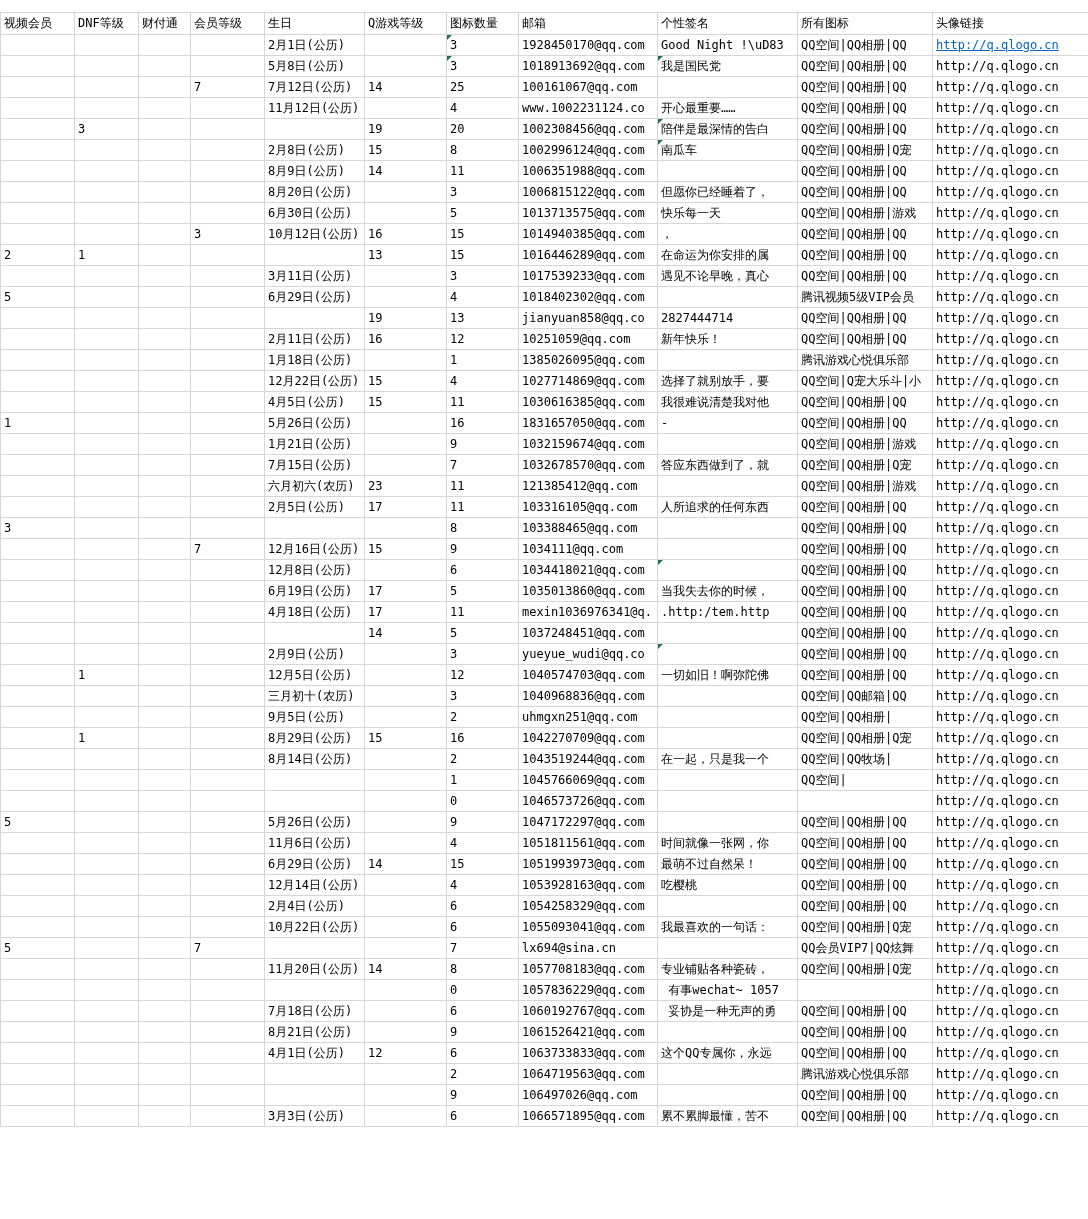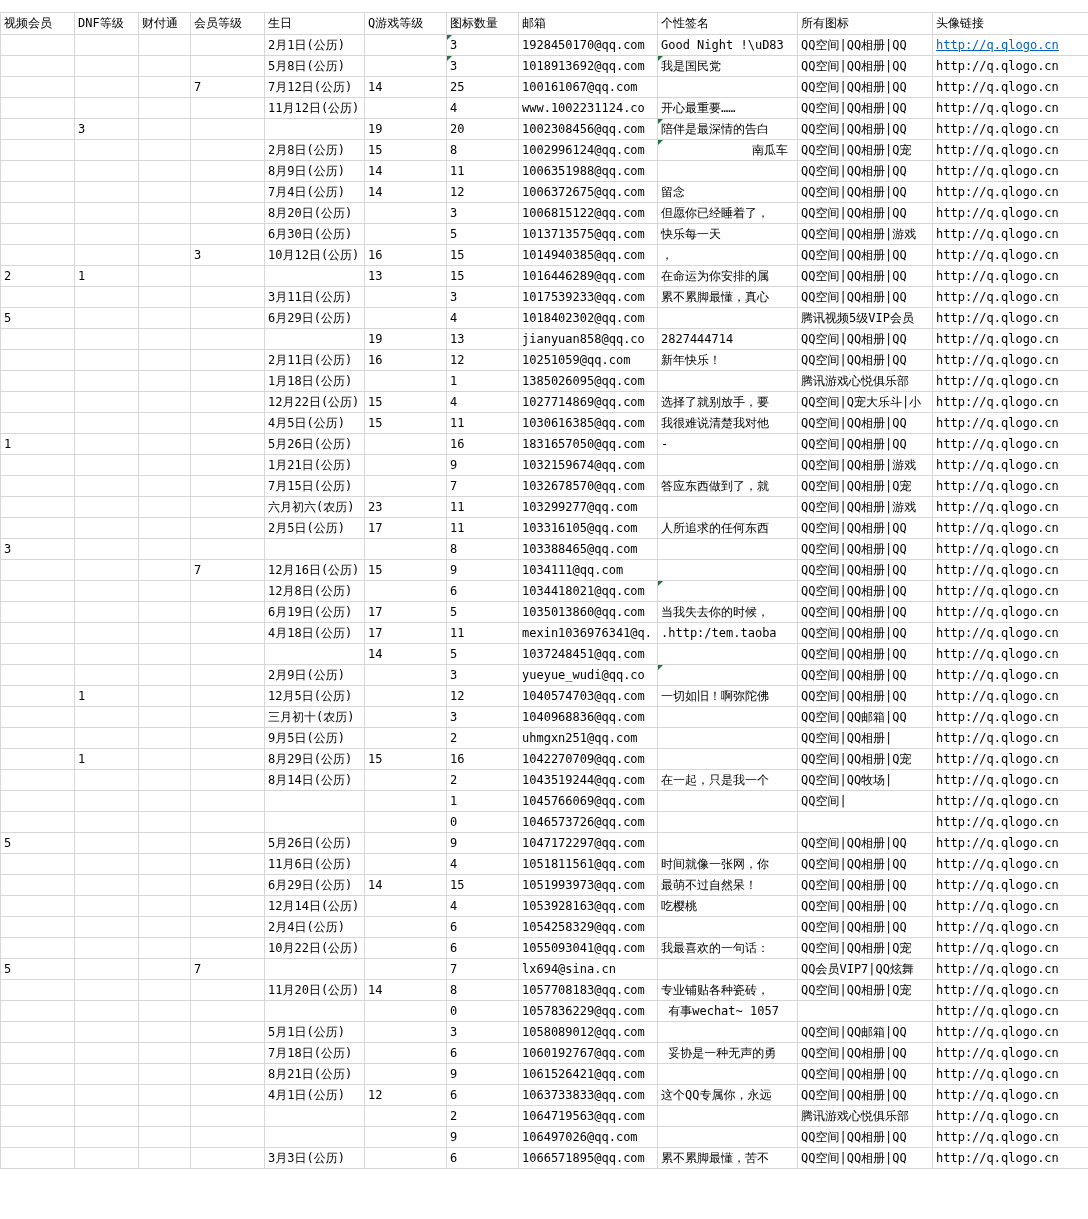--- a/index.html
+++ b/index.html
@@ -8,21 +8,21 @@
   table{border-collapse:collapse;table-layout:fixed;width:1088px;
         font-family:"DejaVu Sans Mono","DejaVu Sans",sans-serif;
         font-size:12px;color:#000;}
   th,td{border:1px solid #d6d6d6;height:20px;line-height:19px;
         padding:0 1px 0 3px;overflow:hidden;white-space:pre;
         position:relative;font-weight:normal;text-align:left;
         vertical-align:middle;}
   thead th{height:21px;}
   td.tri::before{content:"";position:absolute;top:0;left:0;width:0;height:0;
         border-top:5px solid #217346;border-right:5px solid transparent;}
-  td.alignR{text-align:right;padding-right:9px;}
+  td.alignR{padding-right:9px;}
   a.avlink{color:#0563c1;text-decoration:underline;cursor:pointer;}
 </style>
 </head>
 <body>
 
 <div class="sheet">
   <table>
     <colgroup id="cols">
         <col style="width: 74px;">
         <col style="width: 64px;">
@@ -141,33 +141,20 @@
           <td>1006351988@qq.com</td>
           <td></td>
           <td>QQ空间|QQ相册|QQ</td>
           <td>http://q.qlogo.cn</td>
         </tr>
         <tr>
           <td></td>
           <td></td>
           <td></td>
           <td></td>
-          <td>7月4日(公历)</td>
-          <td>14</td>
-          <td>12</td>
-          <td>1006372675@qq.com</td>
-          <td>留念</td>
-          <td>QQ空间|QQ相册|QQ</td>
-          <td>http://q.qlogo.cn</td>
-        </tr>
-        <tr>
-          <td></td>
-          <td></td>
-          <td></td>
-          <td></td>
           <td>8月20日(公历)</td>
           <td></td>
           <td>3</td>
           <td>1006815122@qq.com</td>
           <td>但愿你已经睡着了，</td>
           <td>QQ空间|QQ相册|QQ</td>
           <td>http://q.qlogo.cn</td>
         </tr>
         <tr>
           <td></td>
@@ -210,21 +197,21 @@
         </tr>
         <tr>
           <td></td>
           <td></td>
           <td></td>
           <td></td>
           <td>3月11日(公历)</td>
           <td></td>
           <td>3</td>
           <td>1017539233@qq.com</td>
-          <td>累不累脚最懂，真心</td>
+          <td>遇见不论早晚，真心</td>
           <td>QQ空间|QQ相册|QQ</td>
           <td>http://q.qlogo.cn</td>
         </tr>
         <tr>
           <td>5</td>
           <td></td>
           <td></td>
           <td></td>
           <td>6月29日(公历)</td>
           <td></td>
@@ -339,21 +326,21 @@
           <td>http://q.qlogo.cn</td>
         </tr>
         <tr>
           <td></td>
           <td></td>
           <td></td>
           <td></td>
           <td>六月初六(农历)</td>
           <td>23</td>
           <td>11</td>
-          <td>103299277@qq.com</td>
+          <td>121385412@qq.com</td>
           <td></td>
           <td>QQ空间|QQ相册|游戏</td>
           <td>http://q.qlogo.cn</td>
         </tr>
         <tr>
           <td></td>
           <td></td>
           <td></td>
           <td></td>
           <td>2月5日(公历)</td>
@@ -418,21 +405,21 @@
         </tr>
         <tr>
           <td></td>
           <td></td>
           <td></td>
           <td></td>
           <td>4月18日(公历)</td>
           <td>17</td>
           <td>11</td>
           <td>mexin1036976341@q.</td>
-          <td>.http:/tem.taoba</td>
+          <td>.http:/tem.http</td>
           <td>QQ空间|QQ相册|QQ</td>
           <td>http://q.qlogo.cn</td>
         </tr>
         <tr>
           <td></td>
           <td></td>
           <td></td>
           <td></td>
           <td></td>
           <td>14</td>
@@ -661,33 +648,20 @@
           <td>1057836229@qq.com</td>
           <td> 有事wechat~ 1057</td>
           <td></td>
           <td>http://q.qlogo.cn</td>
         </tr>
         <tr>
           <td></td>
           <td></td>
           <td></td>
           <td></td>
-          <td>5月1日(公历)</td>
-          <td></td>
-          <td>3</td>
-          <td>1058089012@qq.com</td>
-          <td></td>
-          <td>QQ空间|QQ邮箱|QQ</td>
-          <td>http://q.qlogo.cn</td>
-        </tr>
-        <tr>
-          <td></td>
-          <td></td>
-          <td></td>
-          <td></td>
           <td>7月18日(公历)</td>
           <td></td>
           <td>6</td>
           <td>1060192767@qq.com</td>
           <td> 妥协是一种无声的勇</td>
           <td>QQ空间|QQ相册|QQ</td>
           <td>http://q.qlogo.cn</td>
         </tr>
         <tr>
           <td></td>

